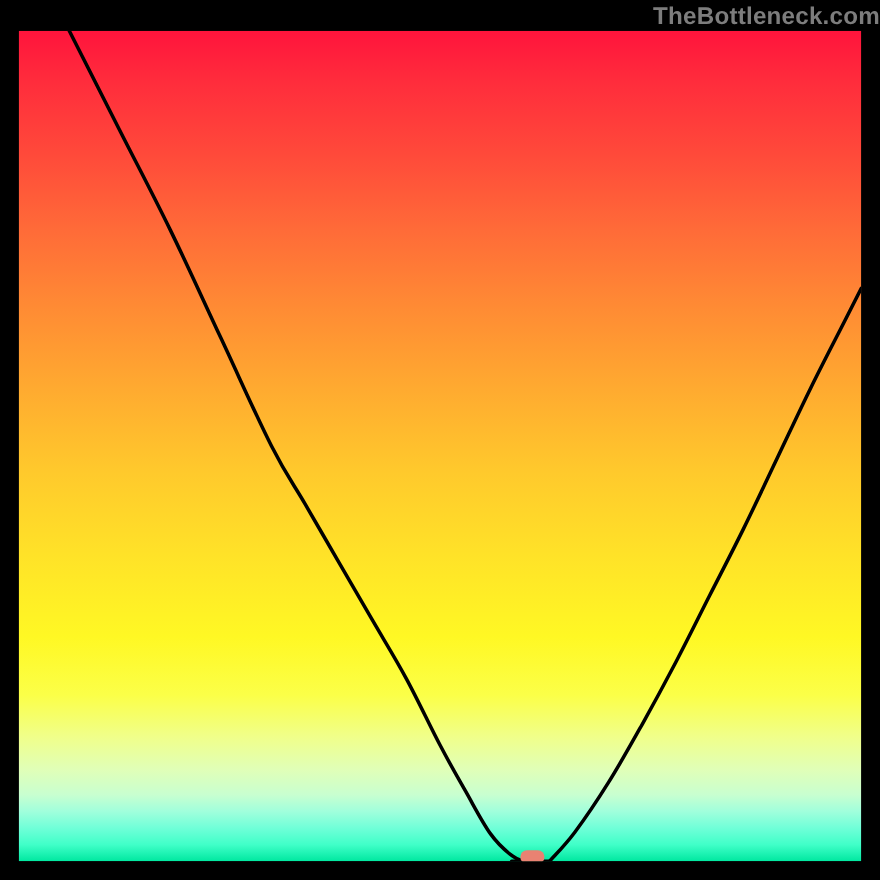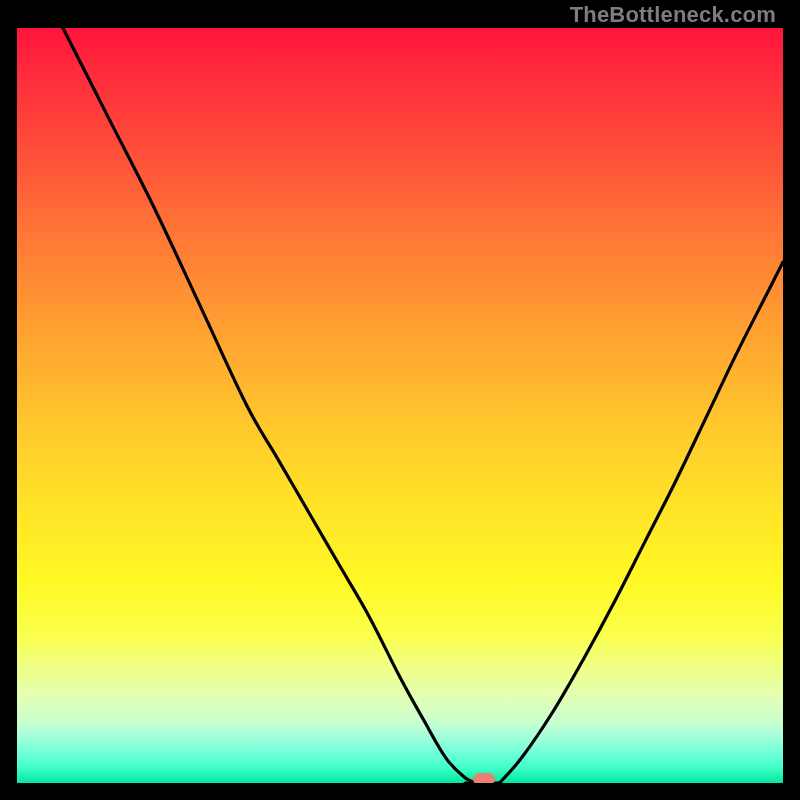--- a/index.html
+++ b/index.html
@@ -13,21 +13,21 @@
   }
   .wrapper {
     position: relative;
     width: 800px;
     height: 800px;
     background: #000;
   }
   .attribution {
     position: absolute;
     top: 2px;
-    right: 24px;
+    right: 0;
     color: #7d7d7d;
     font-size: 22px;
     font-weight: 600;
     letter-spacing: 0.2px;
     z-index: 10;
   }
   .plot-area {
     position: absolute;
     left: 17px;
     top: 28px;

